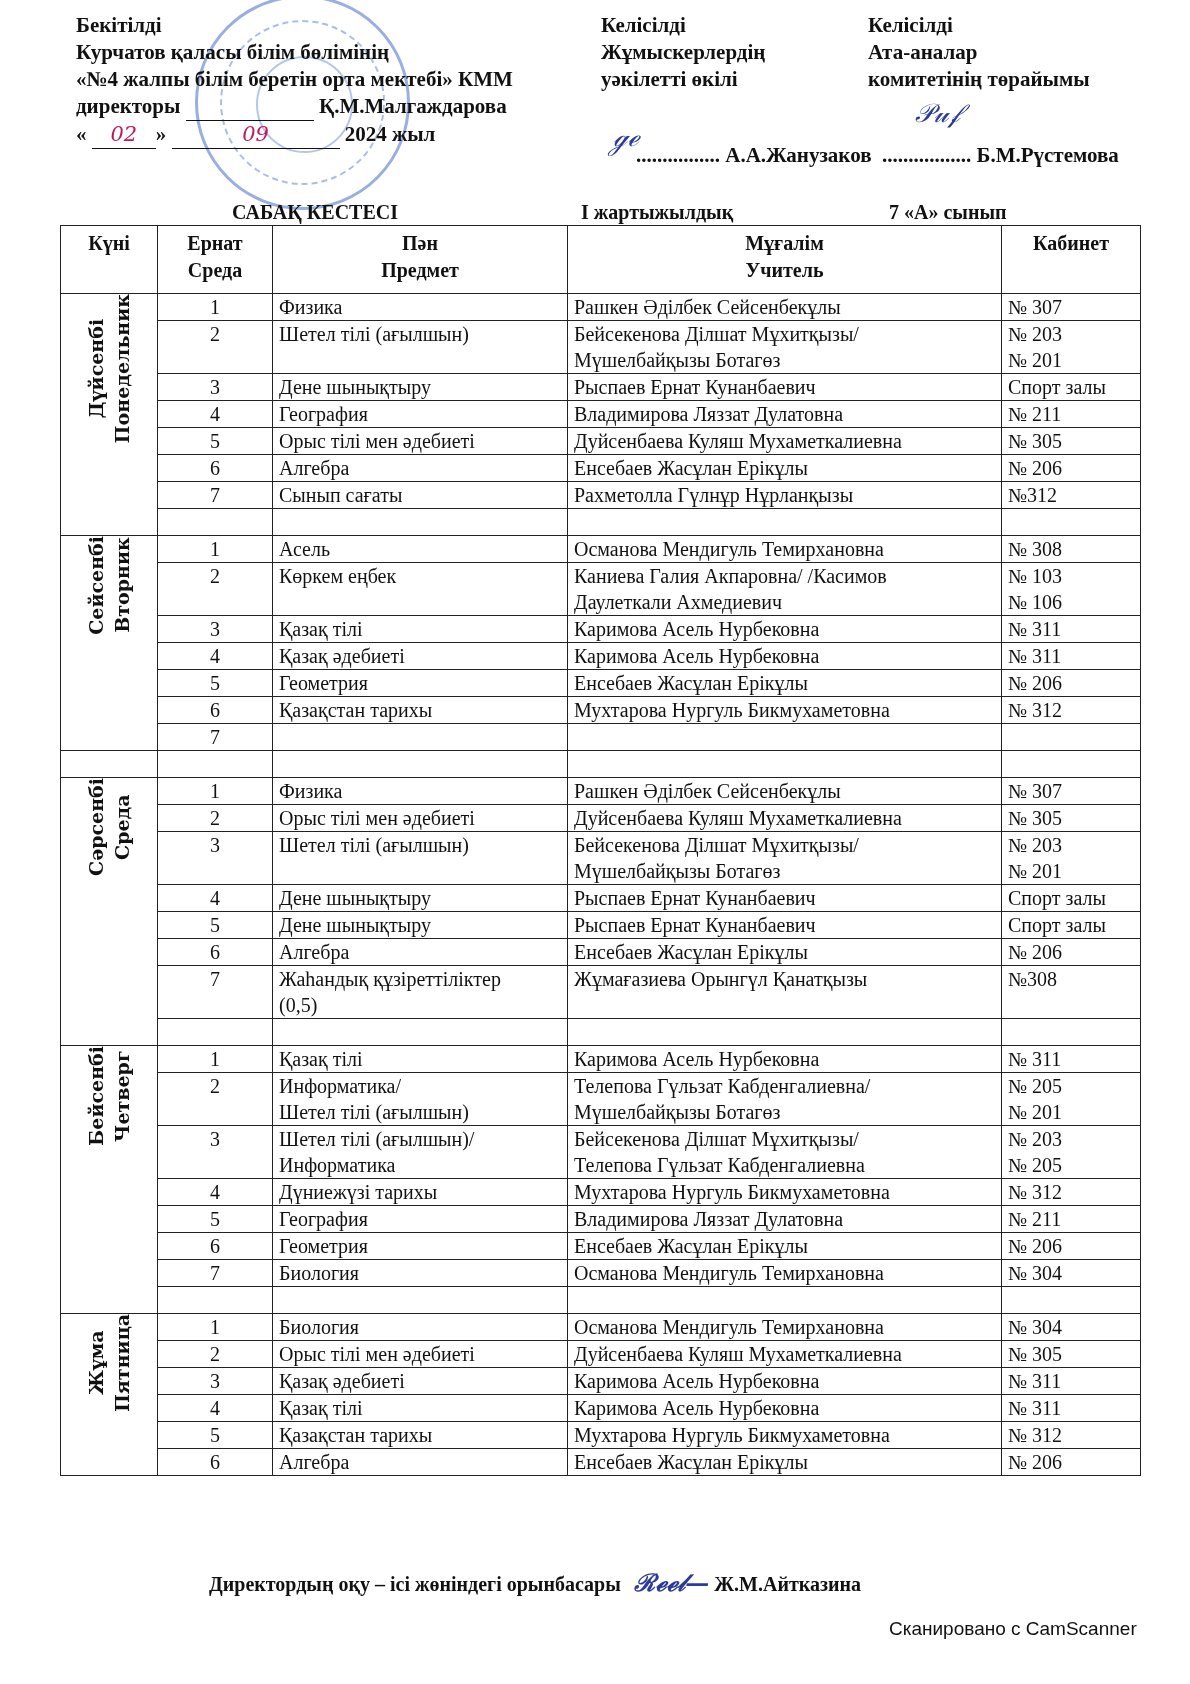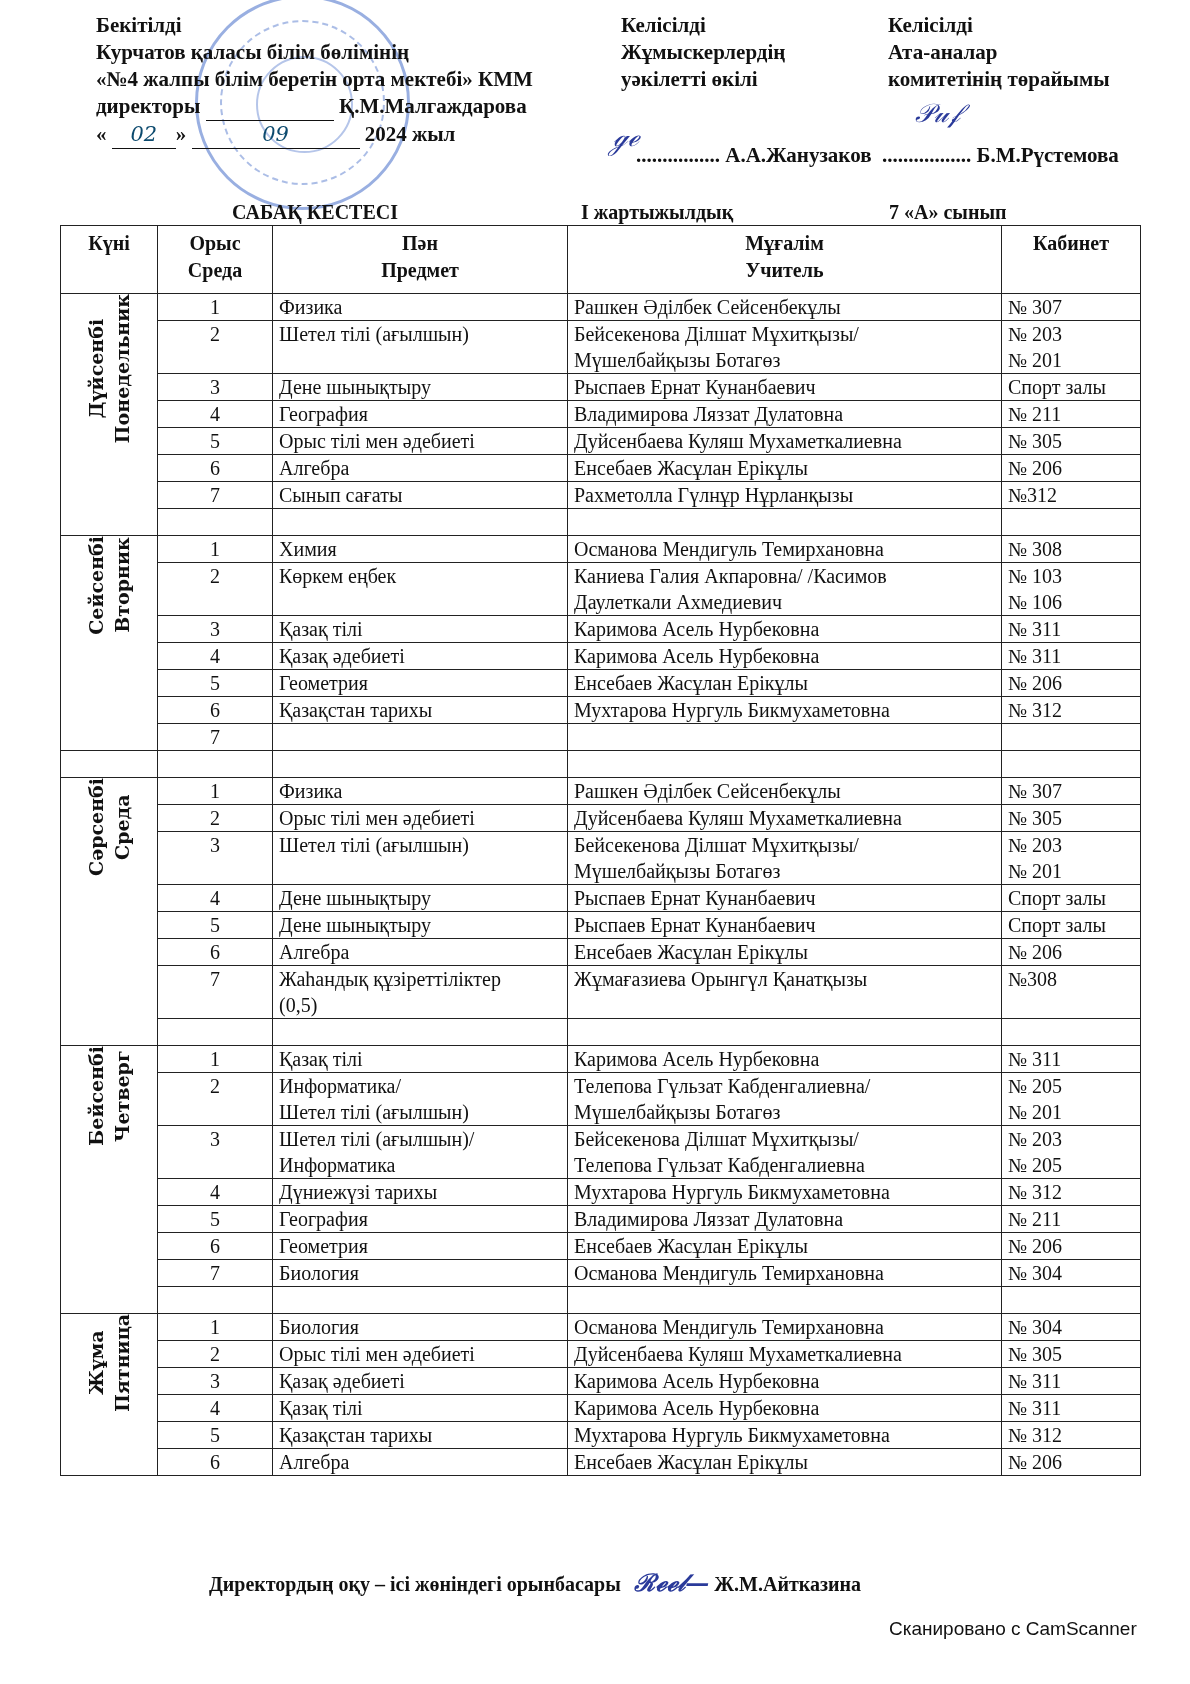--- a/index.html
+++ b/index.html
@@ -1,26 +1,26 @@
 <!DOCTYPE html>
 <html><head>
   <meta charset="utf-8">
   <style>
     html, body { margin: 0; padding: 0; background: #ffffff; }
     body {
       width: 1190px; height: 1684px; position: relative; overflow: hidden;
       font-family: "Liberation Serif", "DejaVu Serif", serif; color: #111;
     }
     .hdr { position: absolute; font-weight: bold; font-size: 21px; line-height: 27px; }
-    .hdr div { white-space: nowrap; margin-left: 20px; }
+    .hdr div { white-space: nowrap; }
     #approve { left: 76px; top: 12px; }
     #agree1 { left: 601px; top: 12px; }
     #agree2 { left: 868px; top: 12px; }
     .uline { display: inline-block; border-bottom: 1.5px solid #111; text-align: center;
-      font-family: "DejaVu Serif", serif; font-style: italic; font-weight: normal; color: #0c4a6e; }
+      font-family: "DejaVu Serif", serif; font-style: italic; font-weight: normal; color: #be185d; }
     .sigrow { position: absolute; font-weight: bold; font-size: 21px; white-space: nowrap; top: 143px; }
     .dots { letter-spacing: 0px; }
     .sig { position: absolute; font-family: "DejaVu Serif", serif; font-style: italic; color: #2a3a9a; font-size: 26px; }
     .stamp {
       position: absolute; left: 195px; top: -5px; width: 215px; height: 215px; border-radius: 50%;
       border: 3px solid rgba(70,110,200,0.55); box-sizing: border-box; pointer-events: none;
     }
     .stamp::after {
       content: ""; position: absolute; left: 22px; top: 22px; right: 22px; bottom: 22px;
       border-radius: 50%; border: 2px dashed rgba(70,110,200,0.45);
@@ -106,21 +106,21 @@
   <colgroup>
     <col style="width:97px">
       <col style="width:115px">
       <col style="width:295px">
       <col style="width:434px">
       <col style="width:139px">
   </colgroup>
   <thead>
     <tr style="height:68px;">
       <th><span>Күні</span></th>
-      <th><span>Орыс</span><br><span>Среда</span></th>
+      <th><span>Ернат</span><br><span>Среда</span></th>
       <th><span>Пән</span><br><span>Предмет</span></th>
       <th><span>Мұғалім</span><br><span>Учитель</span></th>
       <th class="kab"><span>Кабинет</span></th>
     </tr>
   </thead>
   <tbody id="sched-body">
       <tr class="r1">
         <td class="day" rowspan="8"><span class="dayname"><span>Дүйсенбі</span><br><span>Понедельник</span></span></td>
         <td class="num">1</td>
         <td>
@@ -216,21 +216,21 @@
           <div style="white-space: nowrap;"></div>
         </td>
         <td>
           <div style="white-space: nowrap;"></div>
         </td>
       </tr>
       <tr class="r1">
         <td class="day" rowspan="7"><span class="dayname"><span>Сейсенбі</span><br><span>Вторник</span></span></td>
         <td class="num">1</td>
         <td>
-          <div style="white-space: nowrap;">Химия</div>
+          <div style="white-space: nowrap;">Асель</div>
         </td>
         <td>
           <div style="white-space: nowrap;">Османова Мендигуль Темирхановна</div>
         </td>
         <td>
           <div style="white-space: nowrap;">№ 308</div>
         </td>
       </tr>
       <tr class="r2">
         <td class="num">2</td>

